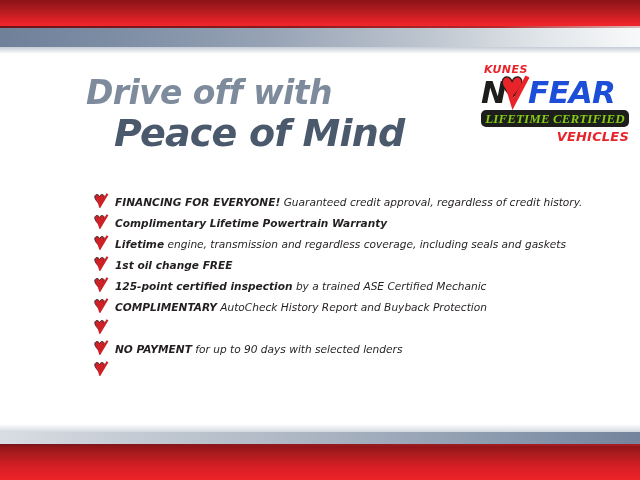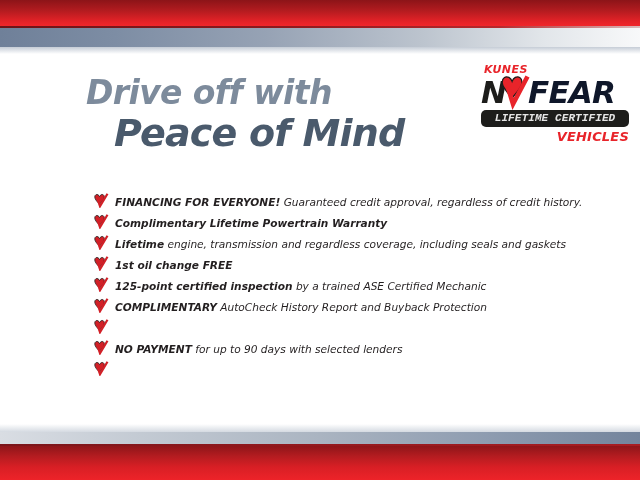--- a/index.html
+++ b/index.html
@@ -135,40 +135,40 @@
     width: 32px; height: 36px;
   }
   .logo-fear {
     position: absolute;
     left: 47px; top: 0;
     font-family: "DejaVu Sans", sans-serif;
     font-weight: 700;
     font-style: italic;
     font-size: 31px;
     letter-spacing: -0.8px;
-    color: #0f172a;
+    color: #1d4ed8;
     line-height: 33px;
   }
   .logo-bar {
     margin-top: 1px;
     background: #1d1d1b;
     border-radius: 5px;
     height: 17px;
     width: 148px;
     display: flex;
     align-items: center;
     justify-content: center;
   }
   .logo-bar span {
-    font-family: Liberation Mono, monospace;
-    font-weight: 700;
-    font-style: italic;
-    font-size: 11px;
+    font-family: Liberation Serif, serif;
+    font-weight: 700;
+    font-style: italic;
+    font-size: 13px;
     letter-spacing: 0.1px;
-    color: #e5e5e5;
+    color: #84cc16;
     line-height: 1;
   }
   .logo-vehicles {
     text-align: right;
     width: 148px;
     margin-top: 3px;
     font-family: "DejaVu Sans", sans-serif;
     font-weight: 700;
     font-style: italic;
     font-size: 13px;

